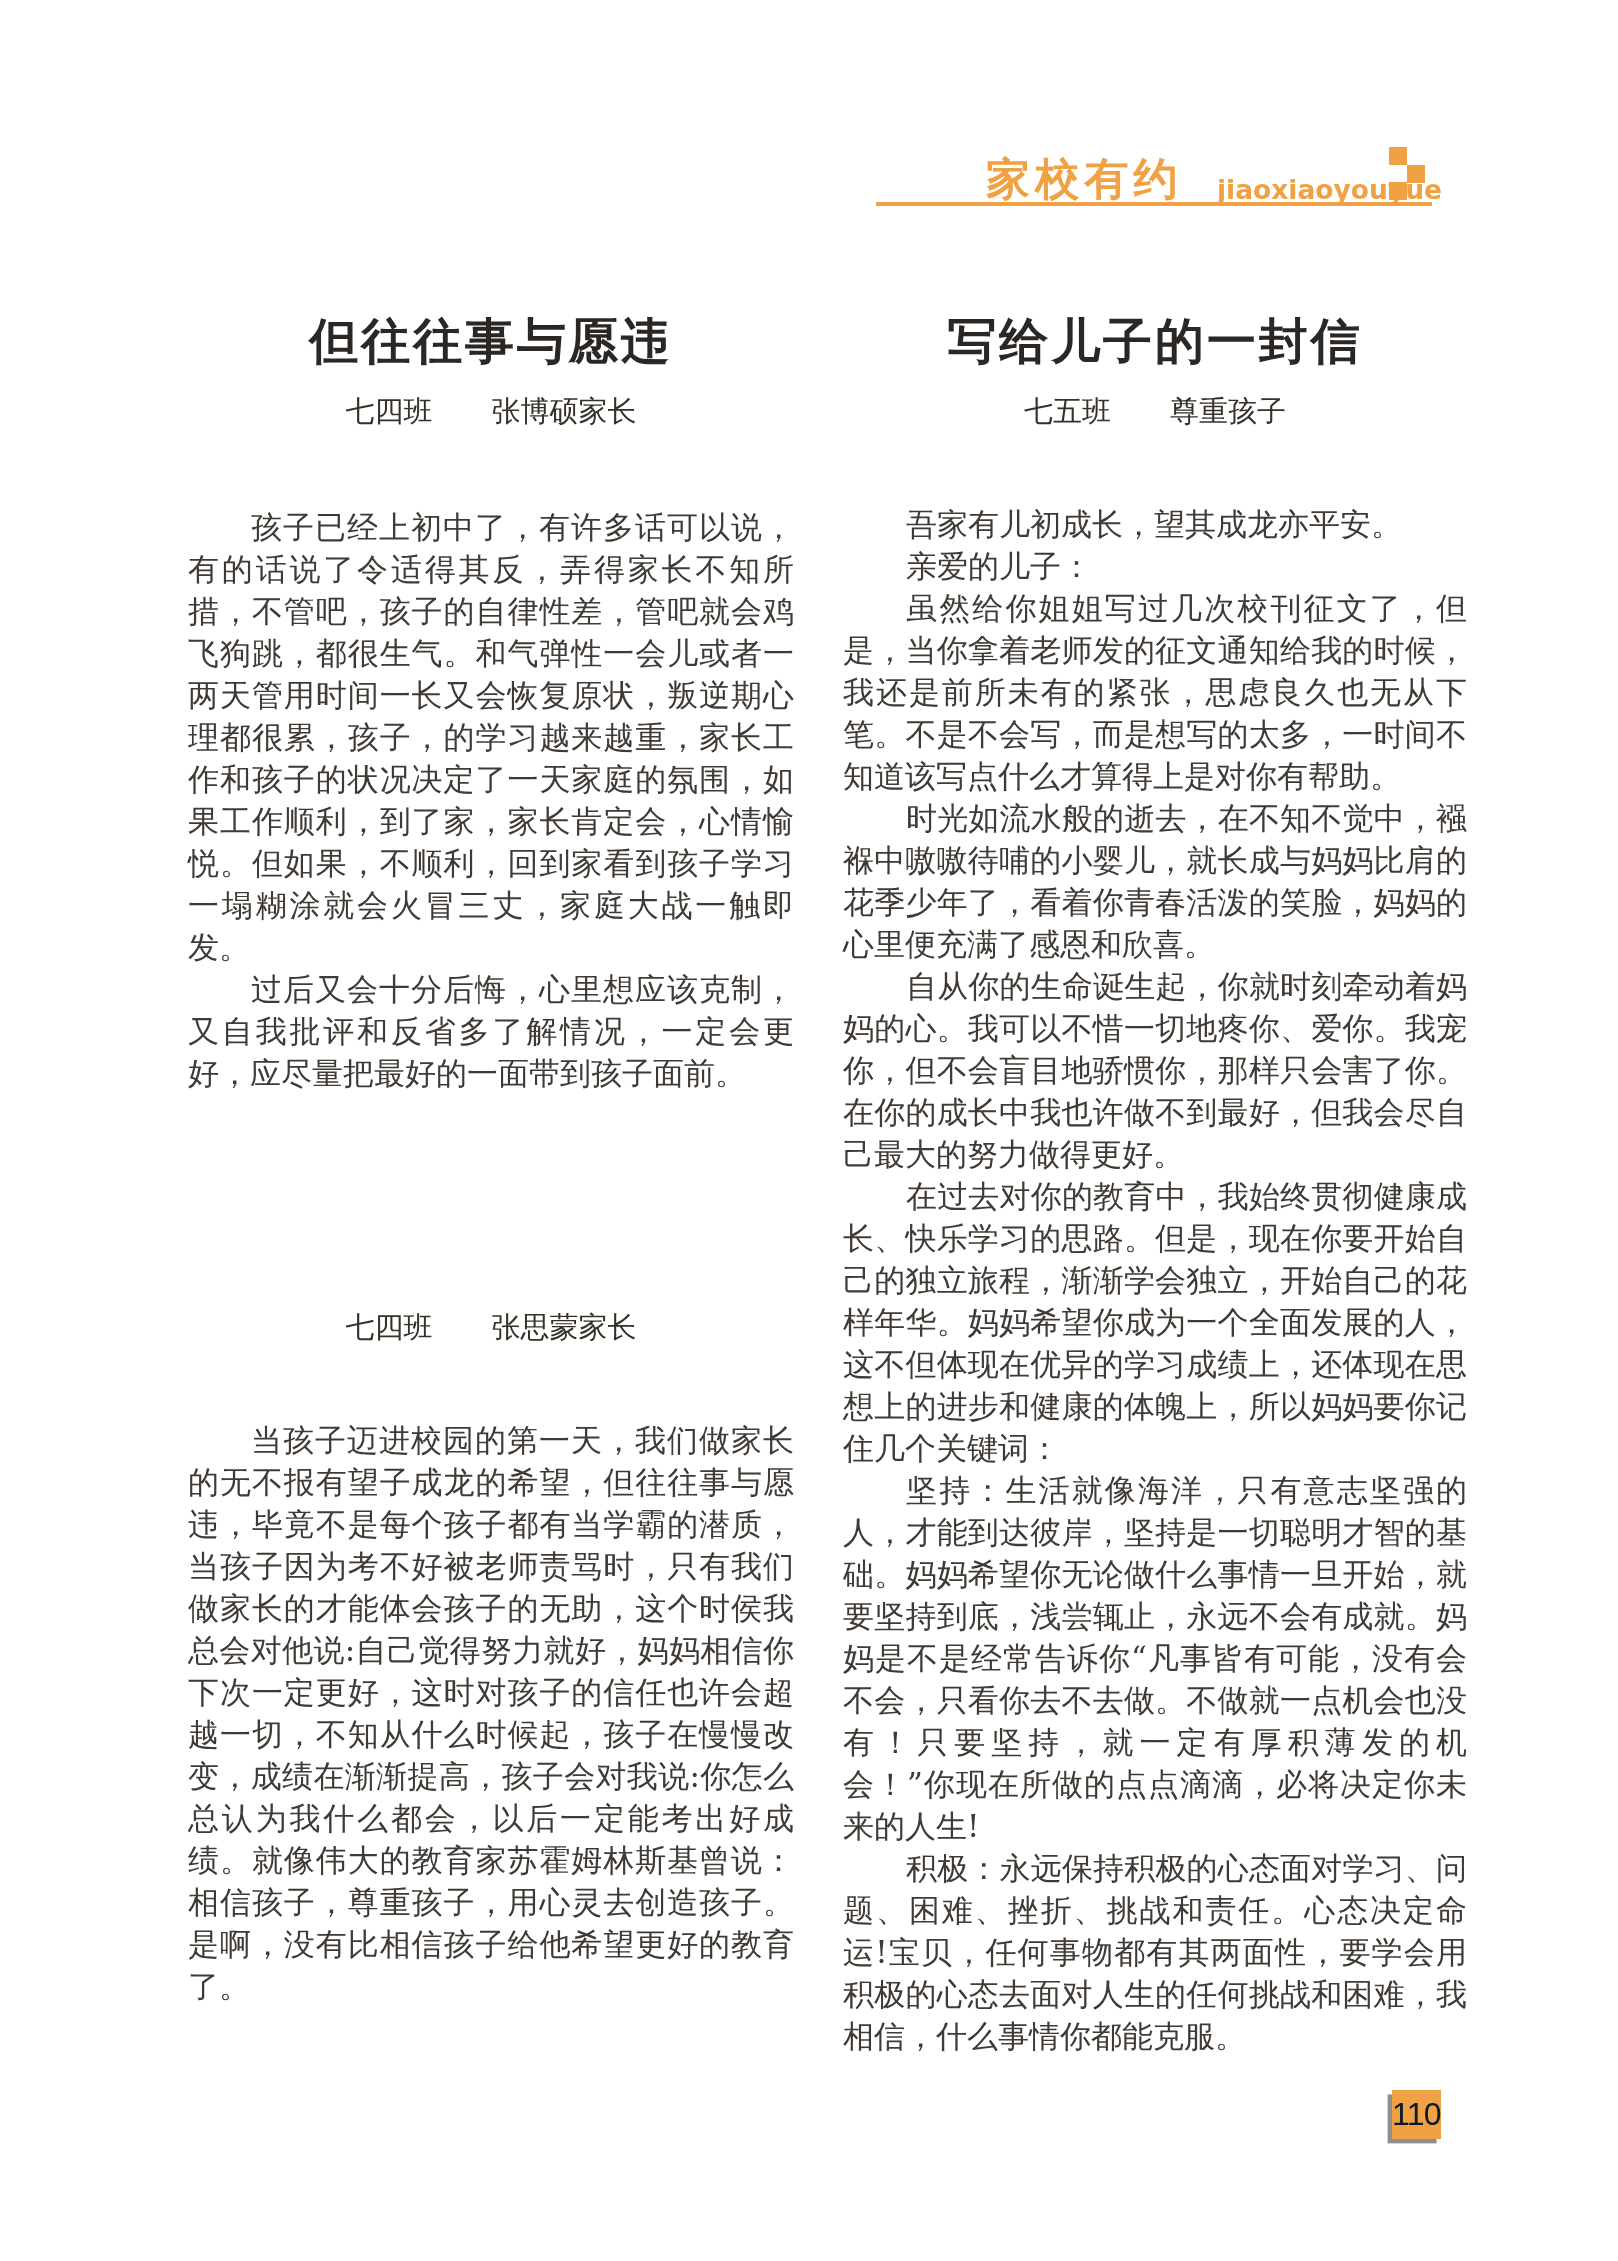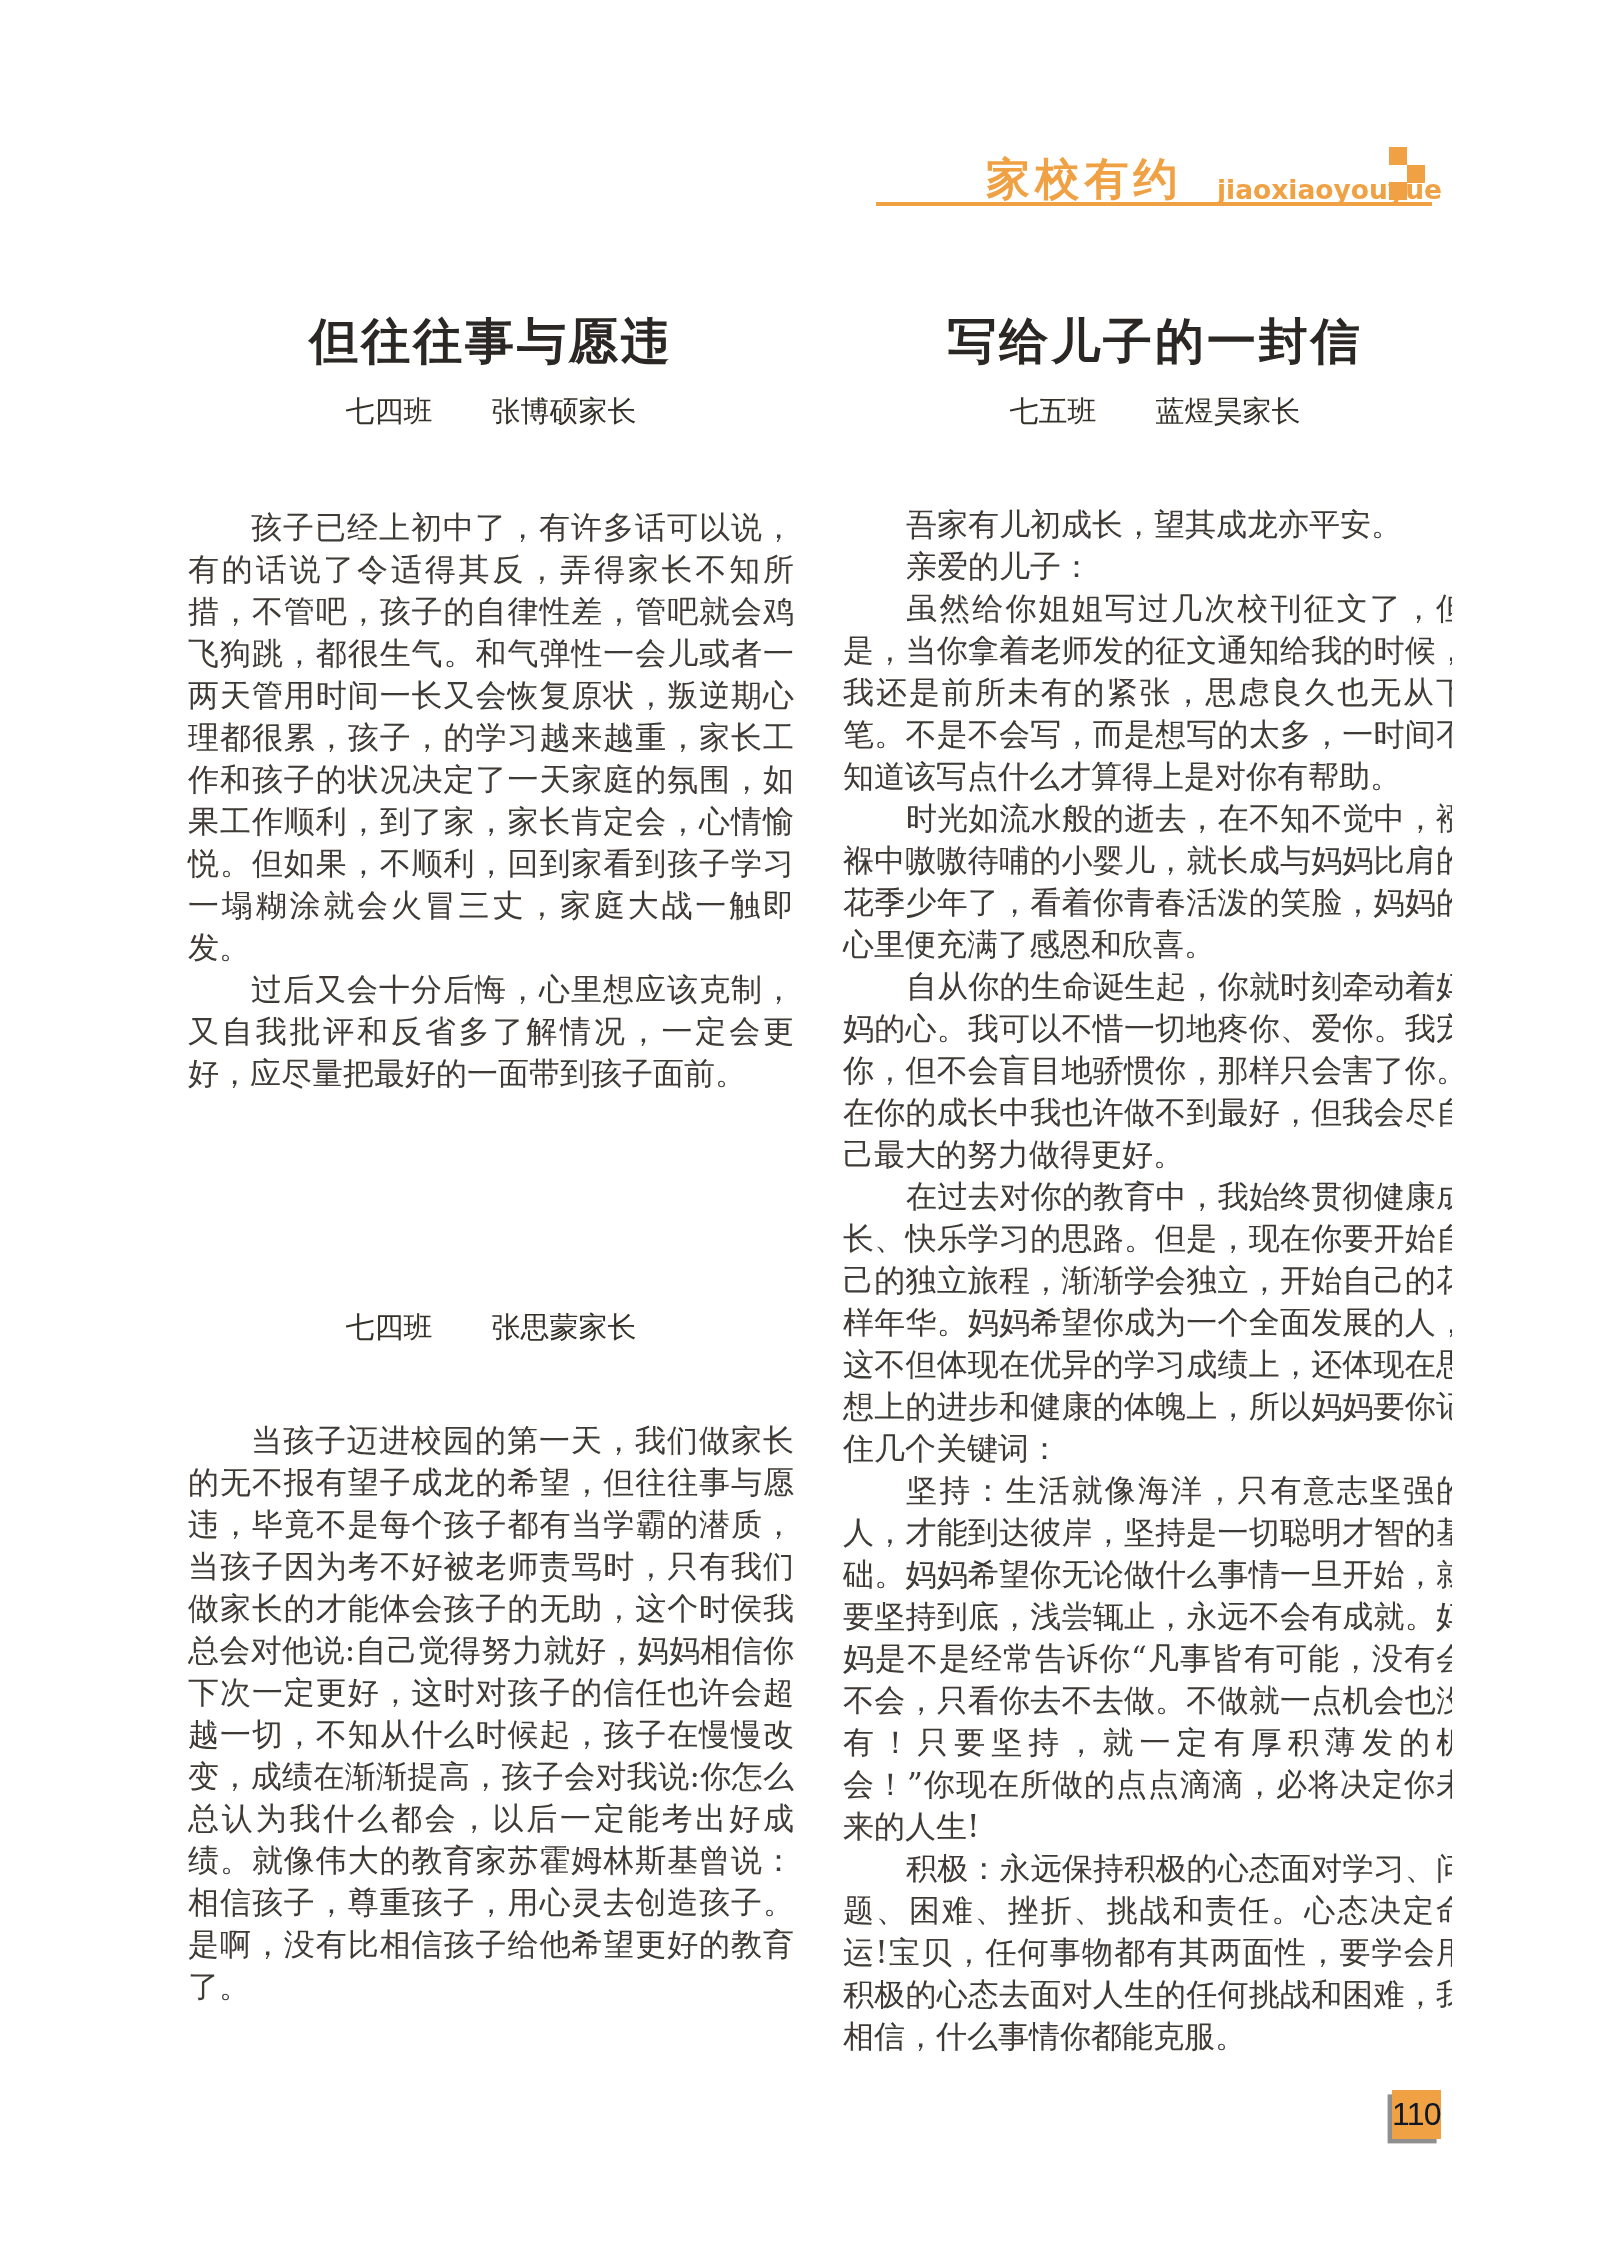--- a/index.html
+++ b/index.html
@@ -4,20 +4,21 @@
 <style>
   html,body{margin:0;padding:0;background:#ffffff;}
   .page{
     position:relative;
     width:1452px;
     height:2261px;
     background:#ffffff;
     overflow:hidden;
     font-family:"DejaVu Serif",serif;
     color:#3f3a35;
+    padding-left:44px;
   }
   
   .hdr-cn{
     position:absolute;
     left:986px; top:150px;
     font-family:"DejaVu Sans",sans-serif;
     font-size:44px;
     font-weight:700;
     letter-spacing:5.2px;
     color:#EFA143;
@@ -123,21 +124,21 @@
 
   <div class="byline col-l b2">
     <span>七四班</span><span class="gap"></span><span>张思蒙家长</span>
   </div>
   <div class="body-col col-l bd2">
     <p>当孩子迈进校园的第一天，我们做家长的无不报有望子成龙的希望，但往往事与愿违，毕竟不是每个孩子都有当学霸的潜质，当孩子因为考不好被老师责骂时，只有我们做家长的才能体会孩子的无助，这个时侯我总会对他说:自己觉得努力就好，妈妈相信你下次一定更好，这时对孩子的信任也许会超越一切，不知从什么时候起，孩子在慢慢改变，成绩在渐渐提高，孩子会对我说:你怎么总认为我什么都会，以后一定能考出好成绩。就像伟大的教育家苏霍姆林斯基曾说：相信孩子，尊重孩子，用心灵去创造孩子。是啊，没有比相信孩子给他希望更好的教育了。</p>
   </div>
 
   <h1 class="art-title col-r t3">写给儿子的一封信</h1>
   <div class="byline col-r b3">
-    <span>七五班</span><span class="gap"></span><span>蓝煜昊家长</span>
+    <span>七五班</span><span class="gap"></span><span>尊重孩子</span>
   </div>
   <div class="body-col col-r bd3">
     <p>吾家有儿初成长，望其成龙亦平安。</p>
     <p>亲爱的儿子：</p>
     <p>虽然给你姐姐写过几次校刊征文了，但是，当你拿着老师发的征文通知给我的时候，我还是前所未有的紧张，思虑良久也无从下笔。不是不会写，而是想写的太多，一时间不知道该写点什么才算得上是对你有帮助。</p>
     <p>时光如流水般的逝去，在不知不觉中，襁褓中嗷嗷待哺的小婴儿，就长成与妈妈比肩的花季少年了，看着你青春活泼的笑脸，妈妈的心里便充满了感恩和欣喜。</p>
     <p>自从你的生命诞生起，你就时刻牵动着妈妈的心。我可以不惜一切地疼你、爱你。我宠你，但不会盲目地骄惯你，那样只会害了你。在你的成长中我也许做不到最好，但我会尽自己最大的努力做得更好。</p>
     <p>在过去对你的教育中，我始终贯彻健康成长、快乐学习的思路。但是，现在你要开始自己的独立旅程，渐渐学会独立，开始自己的花样年华。妈妈希望你成为一个全面发展的人，这不但体现在优异的学习成绩上，还体现在思想上的进步和健康的体魄上，所以妈妈要你记住几个关键词：</p>
     <p>坚持：生活就像海洋，只有意志坚强的人，才能到达彼岸，坚持是一切聪明才智的基础。妈妈希望你无论做什么事情一旦开始，就要坚持到底，浅尝辄止，永远不会有成就。妈妈是不是经常告诉你“凡事皆有可能，没有会不会，只看你去不去做。不做就一点机会也没有！只要坚持，就一定有厚积薄发的机会！”你现在所做的点点滴滴，必将决定你未来的人生!</p>
     <p>积极：永远保持积极的心态面对学习、问题、困难、挫折、挑战和责任。心态决定命运!宝贝，任何事物都有其两面性，要学会用积极的心态去面对人生的任何挑战和困难，我相信，什么事情你都能克服。</p>

